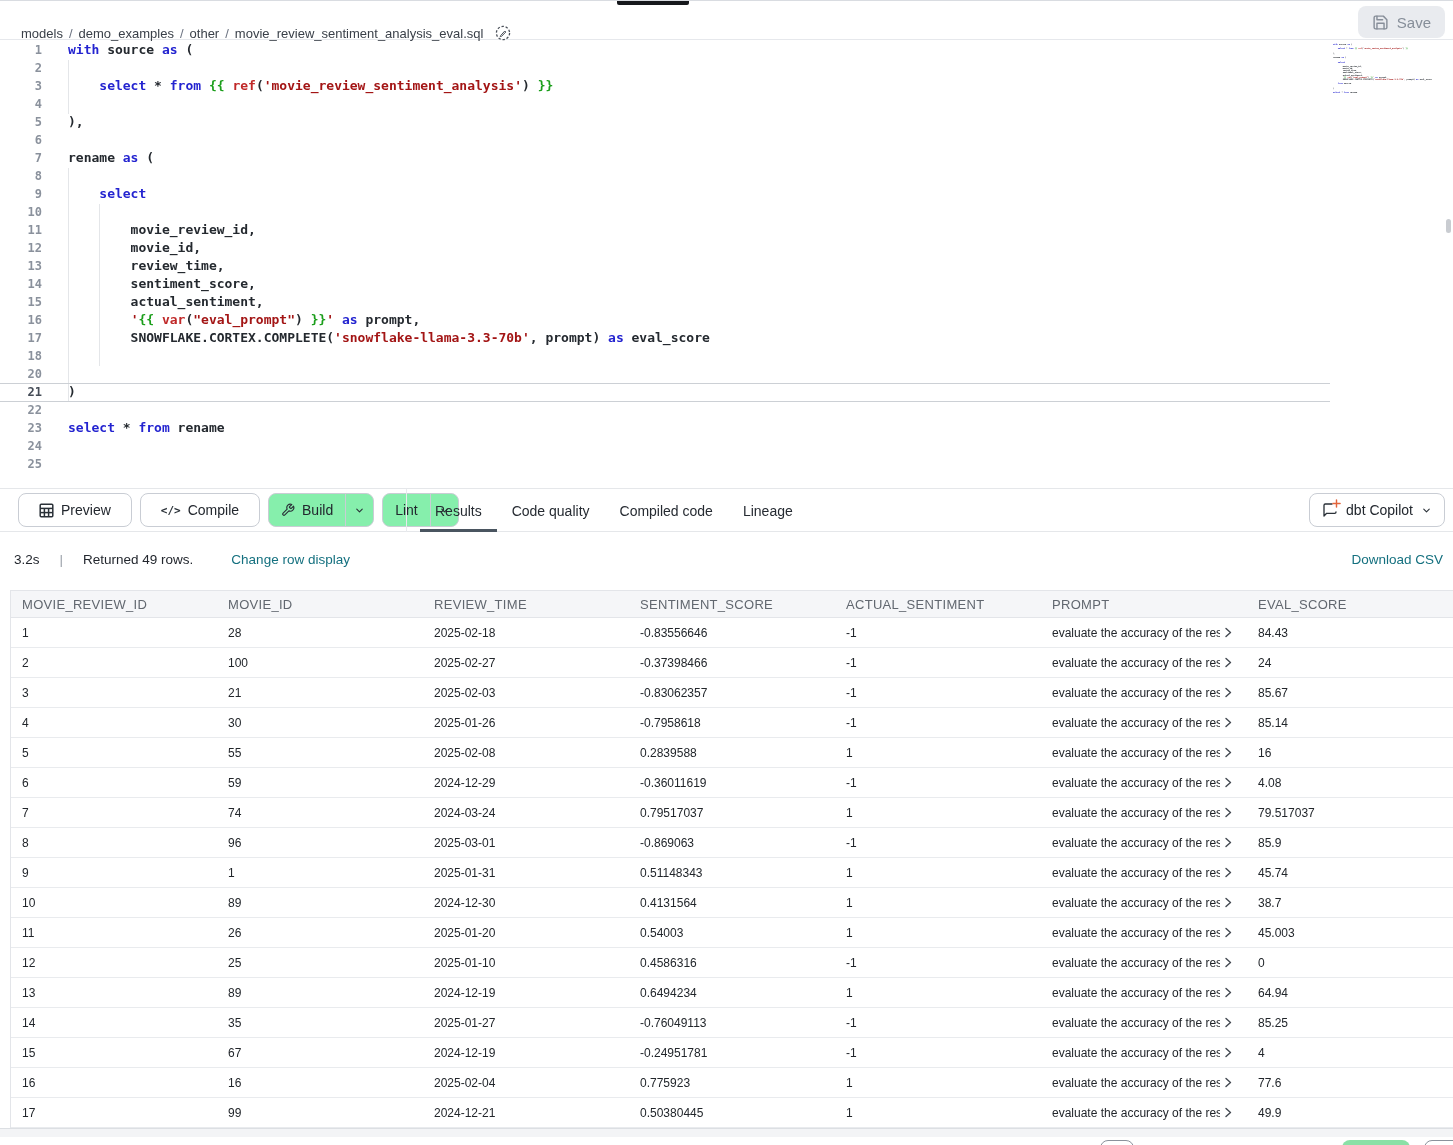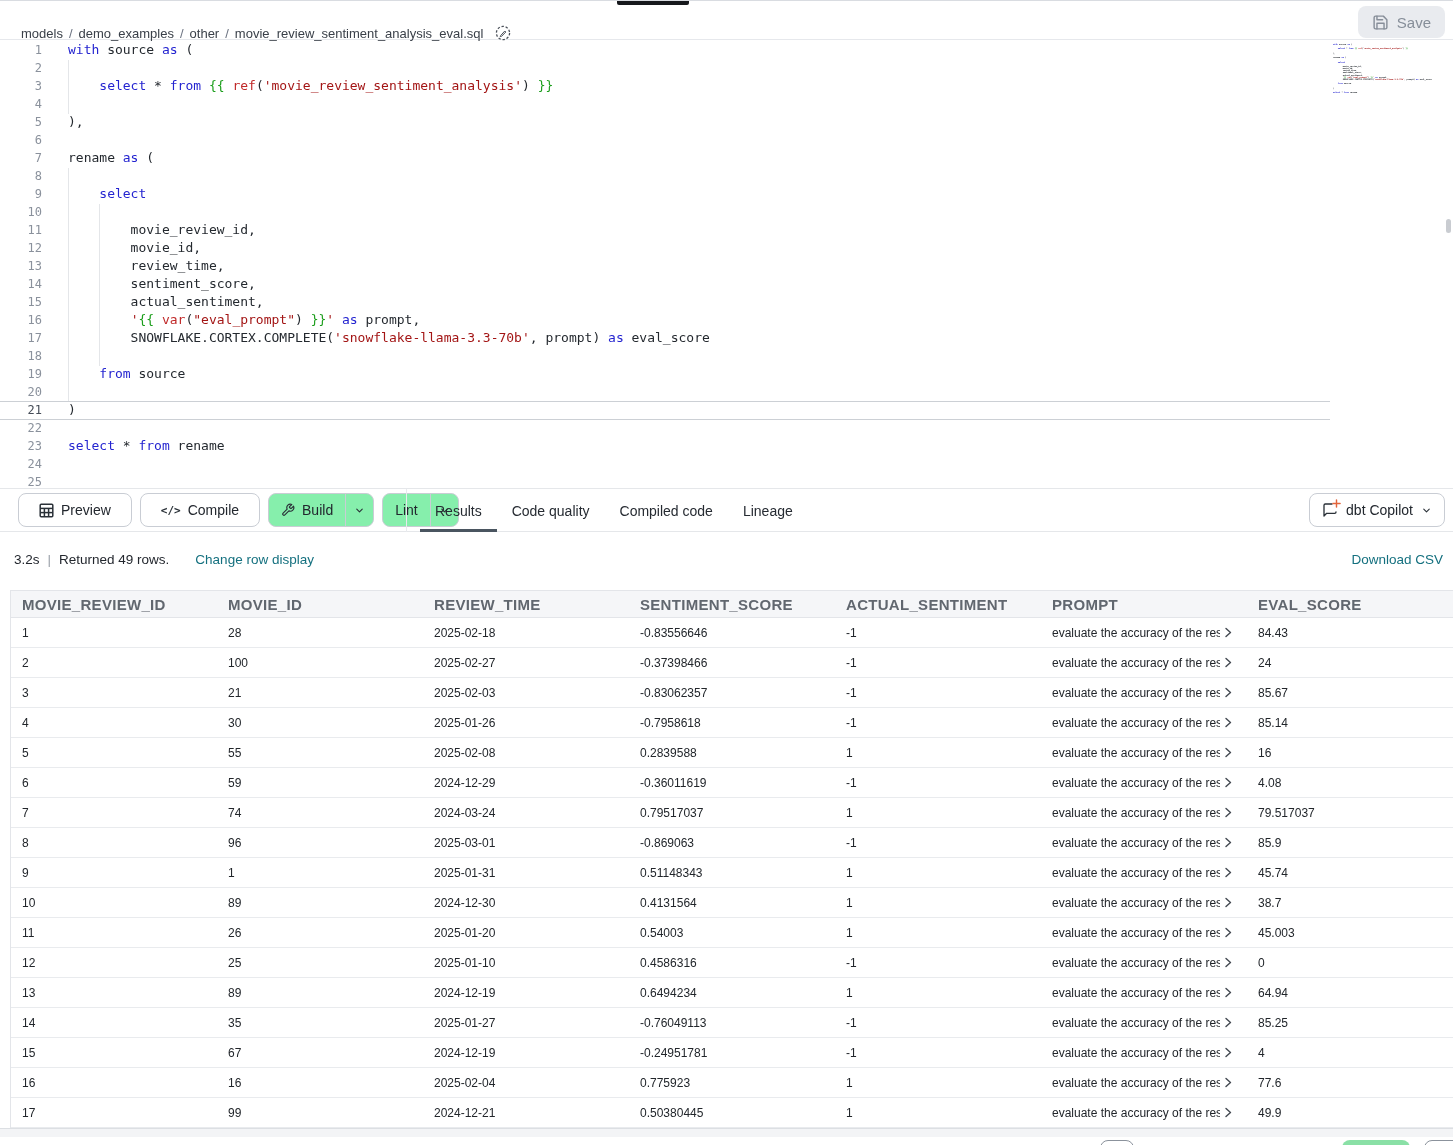--- a/index.html
+++ b/index.html
@@ -17,21 +17,21 @@
   .crumb { cursor:pointer; }
   .crumb-sep { color:#6b7280; }
   .fmt-icon { margin-left:6px; display:inline-flex; cursor:pointer; }
   .save-btn { position:absolute; right:8px; top:5px; height:31px; padding:16px 14px; display:flex;
     align-items:center; gap:8px; background:#e9ebef; border:none; border-radius:8px;
     color:#868e99; font-size:15px; font-family:"Liberation Sans",sans-serif; cursor:pointer; }
 
   
   .editor { position:absolute; left:0; top:41px; width:1453px; height:447px; background:#fff;
     overflow:hidden; font-family:"DejaVu Sans Mono", monospace; font-size:13px; }
-  .code-line { height:18px; line-height:18px; white-space:pre; position:relative; }
+  .code-line { height:18px; line-height:18px; white-space:pre; position:relative;font-weight:bold; }
   .ln { display:inline-block; width:42px; text-align:right; color:#8a919c; font-size:12px;
     vertical-align:top; }
   .code-line.current .ln { color:#454c57; }
   .lc { display:inline-block; padding-left:26px; white-space:pre; color:#24292f; }
   .code-line.current::before, .code-line.current::after { content:""; position:absolute; left:0;
     width:1330px; height:0; border-top:1px solid #ccd0d5; }
   .code-line.current::before { top:0; }
   .code-line.current::after { bottom:-1px; }
   .tk-k { color:#2424d0; } .tk-j { color:#1b9e1b; } .tk-f { color:#c02929; }
   .tk-s { color:#a31515; } .tk-p { color:#24292f; }
@@ -60,33 +60,33 @@
     cursor:pointer; position:relative; }
   .tab.active::after { content:""; position:absolute; left:0; right:0; bottom:0; height:3px;
     background:#4a5560; }
   .copilot-btn { position:absolute; right:8px; top:4px; height:34px; display:flex; align-items:center;
     gap:8px; padding:0 12px; background:#fff; border:1px solid #c9cdd4; border-radius:8px;
     font-size:14px; color:#22272e; cursor:pointer; }
 
   
   .statusbar { position:absolute; left:0; top:532px; width:1453px; height:58px; background:#fff; }
   .status-left { position:absolute; left:14px; top:20px; font-size:13.5px; color:#23272e;
-    display:flex; gap:8px; align-items:center; }
+    display:flex; gap:20px; align-items:center; }
   .pipe { color:#9aa0a8; }
   .teal-link { color:#14707f; cursor:pointer; font-size:13.5px; }
   .status-left .teal-link { margin-left:18px; }
   .dl-link { position:absolute; right:10px; top:20px; }
 
   
   .rtable { position:absolute; left:10px; top:590px; width:1443px; height:538px;
     border-left:1px solid #e3e5e9; overflow:hidden; }
   .thead { display:flex; height:28px; background:#f5f6f8; border-top:1px solid #e3e5e9;
     border-bottom:1px solid #e3e5e9; }
   .th { width:206px; flex:0 0 206px; padding-left:11px; display:flex; align-items:center;
-    font-size:15px; font-weight:bold; letter-spacing:.3px; color:#61676f; }
+    font-size:13px; font-weight:normal; letter-spacing:.3px; color:#61676f; }
   .th:last-child { flex:1 0 auto; }
   .trow { display:flex; height:30px; border-bottom:1px solid #e9ebee; background:#fff; }
   .td { width:206px; flex:0 0 206px; padding-left:11px; display:flex; align-items:center;
     font-size:12px; color:#22262b; white-space:nowrap; overflow:hidden; }
   .td:last-child { flex:1 0 auto; }
   .prompt-txt { max-width:168px; overflow:hidden; white-space:nowrap; }
   .prompt-chevron { margin-left:5px; display:inline-flex; cursor:pointer; }
 
   
   .hscroll { position:absolute; left:0; top:1128px; width:1453px; height:9px; background:#f3f4f6;
@@ -148,21 +148,20 @@
         <div class="code-line"><span class="ln">9</span><span class="lc"><span class="tk-p">    </span><span class="tk-k">select</span></span></div>
         <div class="code-line"><span class="ln">10</span><span class="lc"></span></div>
         <div class="code-line"><span class="ln">11</span><span class="lc"><span class="tk-p">        movie_review_id,</span></span></div>
         <div class="code-line"><span class="ln">12</span><span class="lc"><span class="tk-p">        movie_id,</span></span></div>
         <div class="code-line"><span class="ln">13</span><span class="lc"><span class="tk-p">        review_time,</span></span></div>
         <div class="code-line"><span class="ln">14</span><span class="lc"><span class="tk-p">        sentiment_score,</span></span></div>
         <div class="code-line"><span class="ln">15</span><span class="lc"><span class="tk-p">        actual_sentiment,</span></span></div>
         <div class="code-line"><span class="ln">16</span><span class="lc"><span class="tk-p">        </span><span class="tk-s">'</span><span class="tk-j">{{ </span><span class="tk-f">var</span><span class="tk-p">(</span><span class="tk-s">"eval_prompt"</span><span class="tk-p">)</span><span class="tk-j"> }}</span><span class="tk-s">'</span><span class="tk-p"> </span><span class="tk-k">as</span><span class="tk-p"> prompt,</span></span></div>
         <div class="code-line"><span class="ln">17</span><span class="lc"><span class="tk-p">        SNOWFLAKE.CORTEX.COMPLETE(</span><span class="tk-s">'snowflake-llama-3.3-70b'</span><span class="tk-p">, prompt) </span><span class="tk-k">as</span><span class="tk-p"> eval_score</span></span></div>
         <div class="code-line"><span class="ln">18</span><span class="lc"></span></div>
-        <div class="code-line"><span class="ln">19</span><span class="lc"><span class="tk-p">    </span><span class="tk-k">from</span><span class="tk-p"> source</span></span></div>
         <div class="code-line"><span class="ln">20</span><span class="lc"></span></div>
         <div class="code-line current"><span class="ln">21</span><span class="lc"><span class="tk-p">)</span></span></div>
         <div class="code-line"><span class="ln">22</span><span class="lc"></span></div>
         <div class="code-line"><span class="ln">23</span><span class="lc"><span class="tk-k">select</span><span class="tk-p"> * </span><span class="tk-k">from</span><span class="tk-p"> rename</span></span></div>
         <div class="code-line"><span class="ln">24</span><span class="lc"></span></div>
         <div class="code-line"><span class="ln">25</span><span class="lc"></span></div>
       </div>
     <div class="minimap" id="minimap">
         <div class="mini-line"><span><span class="tk-k">with</span><span class="tk-p"> source </span><span class="tk-k">as</span><span class="tk-p"> (</span></span></div>
         <div class="mini-line"><span></span></div>

